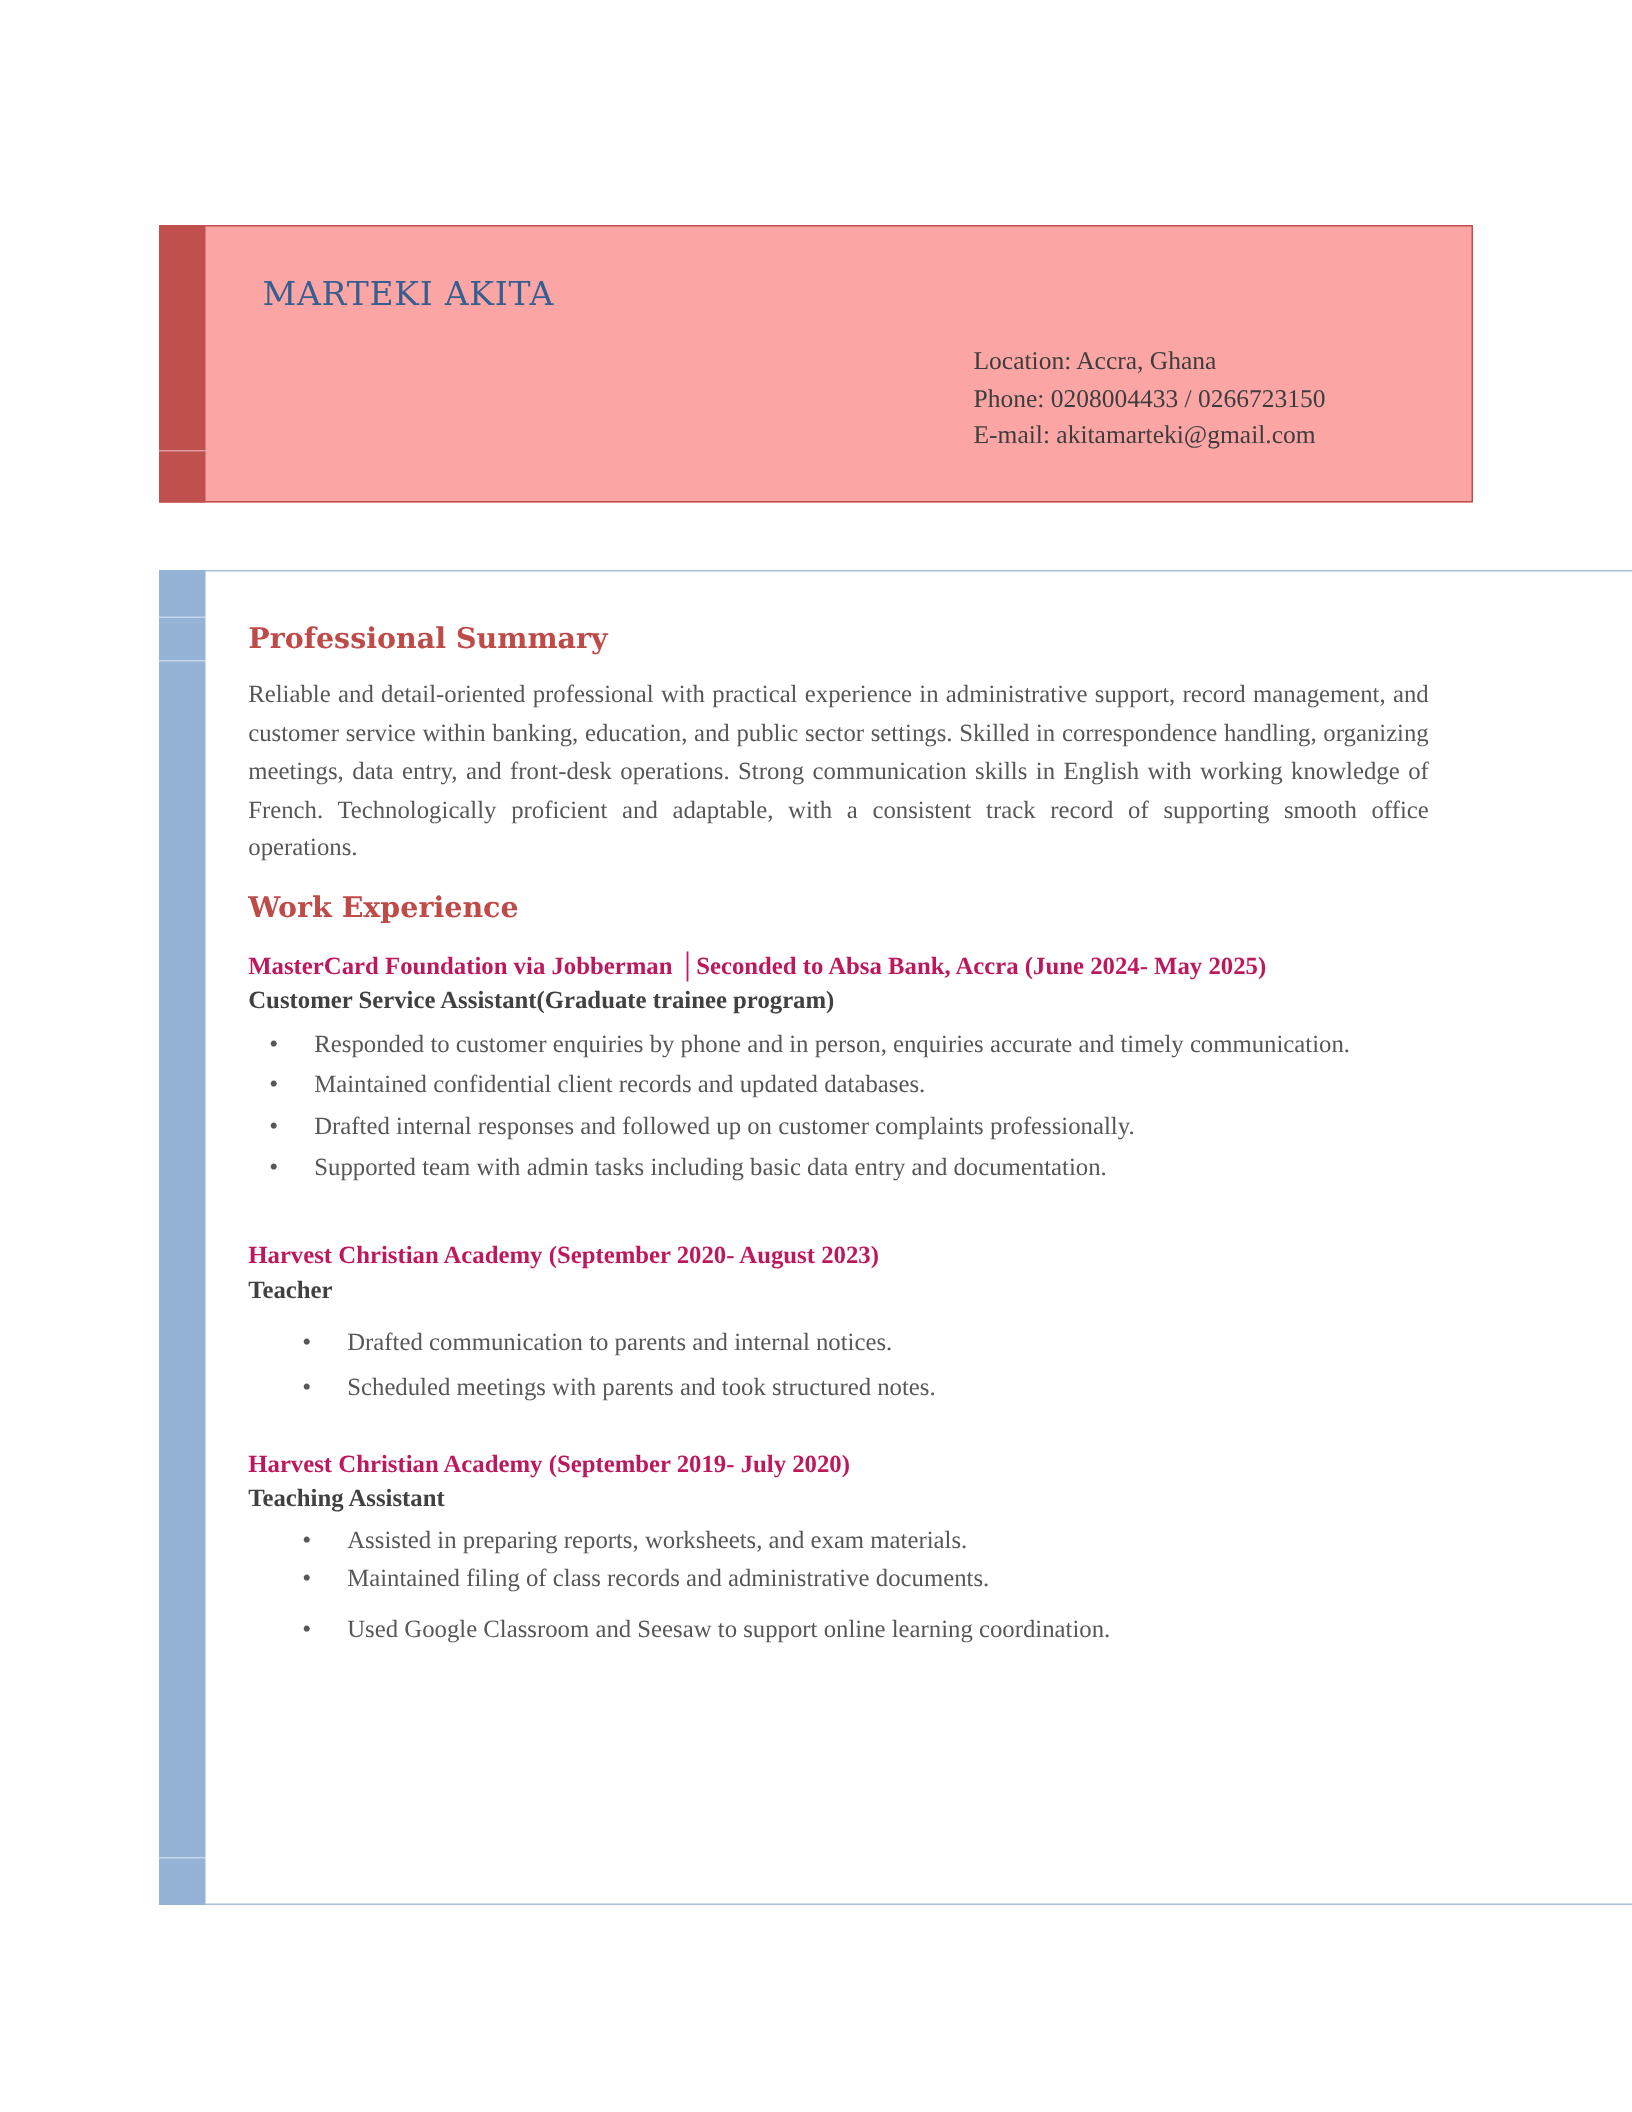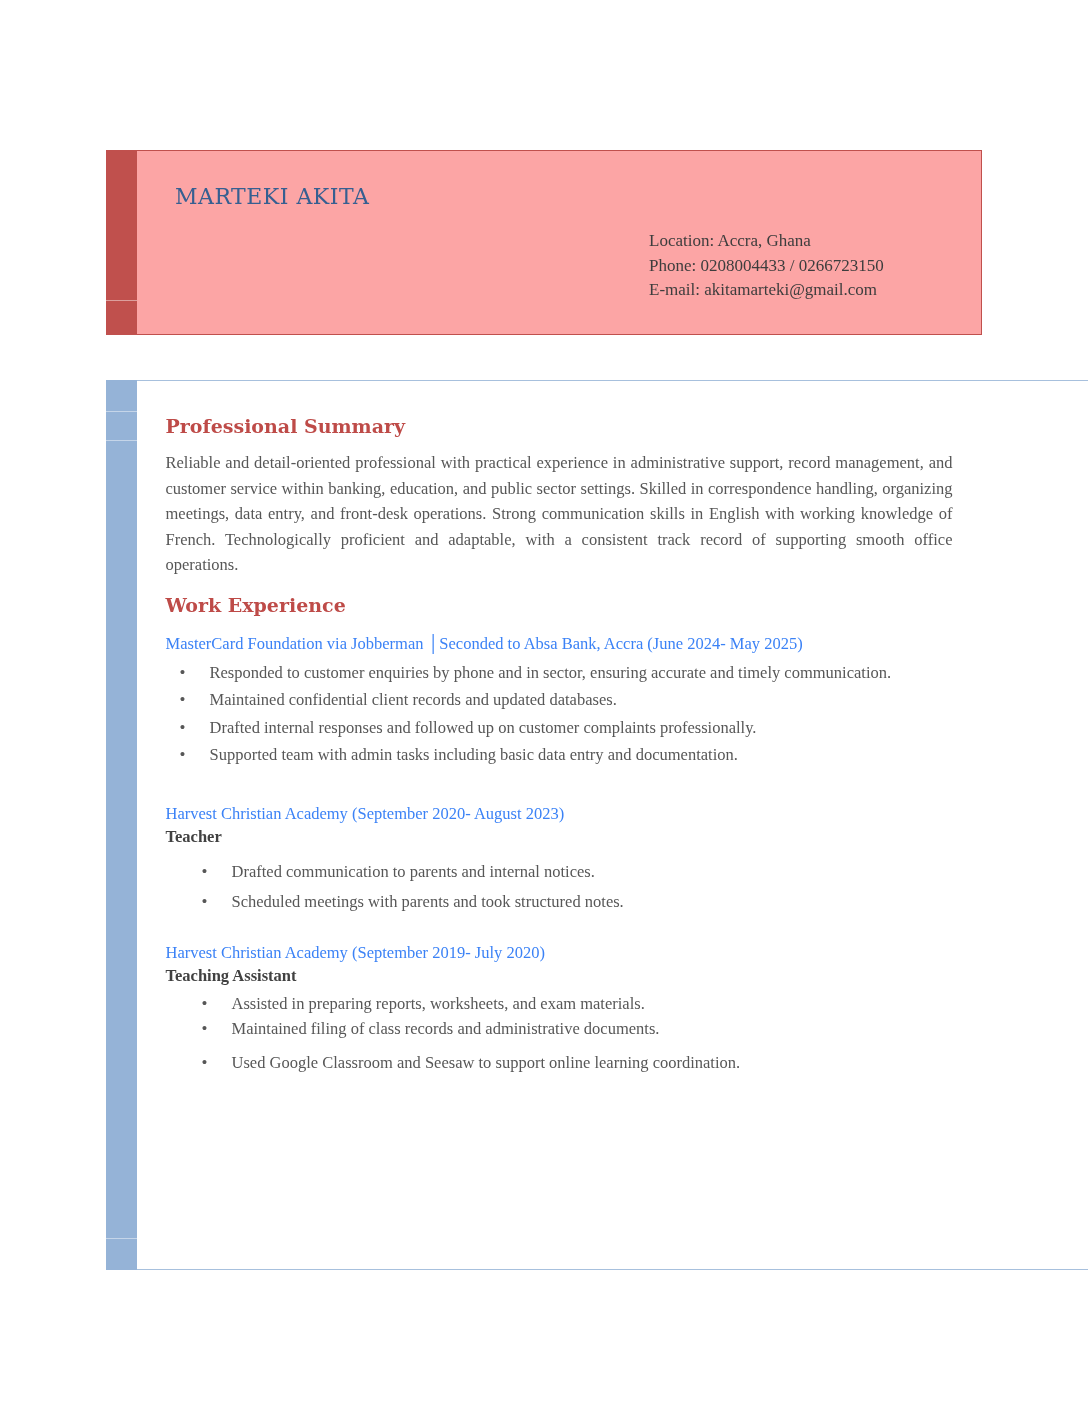--- a/index.html
+++ b/index.html
@@ -47,21 +47,21 @@
     font-size:16.5px; line-height:25.5px; color:#575757;
   }
 
   h2.section-heading {
     font-family:"DejaVu Serif", serif; font-size:19px; line-height:23px;
     font-weight:bold; color:#BE4B48; margin:0 0 12px 0;
   }
   .summary-paragraph { text-align:justify; margin:0 0 16px 0; }
   h2.work { margin-bottom:15px; }
 
-  .company-line { line-height:23px; color:#3b82f6; }
+  .company-line { line-height:23px; color:#be185d;font-weight:bold; }
   .job-title { line-height:23px; font-weight:bold; color:#414141; }
 
   ul.bullets { list-style:none; margin:0; }
   ul.bullets li { position:relative; text-align:justify; }
   ul.bullets li::before {
     content:"\2022"; position:absolute; top:0;
     font-size:17px; color:#575757;
   }
   
   ul.indent1 { margin-top:5px; }
@@ -105,22 +105,23 @@
 
     <div class="content">
 
       <h2 class="section-heading">Professional Summary</h2>
       <p class="summary-paragraph">Reliable and detail-oriented professional with practical experience in administrative support, record management, and customer service within banking, education, and public sector settings. Skilled in correspondence handling, organizing meetings, data entry, and front-desk operations. Strong communication skills in English with working knowledge of French. Technologically proficient and adaptable, with a consistent track record of supporting smooth office operations.</p>
 
       <h2 class="section-heading work">Work Experience</h2>
 
       <div class="job job1">
         <div class="company-line">MasterCard Foundation via Jobberman │Seconded to Absa Bank, Accra (June 2024- May 2025)</div>
+        <div class="job-title">Customer Service Assistant(Graduate trainee program)</div>
         <ul class="bullets indent1">
-          <li>Responded to customer enquiries by phone and in sector, ensuring accurate and timely communication.</li>
+          <li>Responded to customer enquiries by phone and in person, enquiries accurate and timely communication.</li>
           <li>Maintained confidential client records and updated databases.</li>
           <li>Drafted internal responses and followed up on customer complaints professionally.</li>
           <li>Supported team with admin tasks including basic data entry and documentation.</li>
         </ul>
       </div>
 
       <div class="job job2">
         <div class="company-line">Harvest Christian Academy (September 2020- August 2023)</div>
         <div class="job-title">Teacher</div>
         <ul class="bullets indent2">

